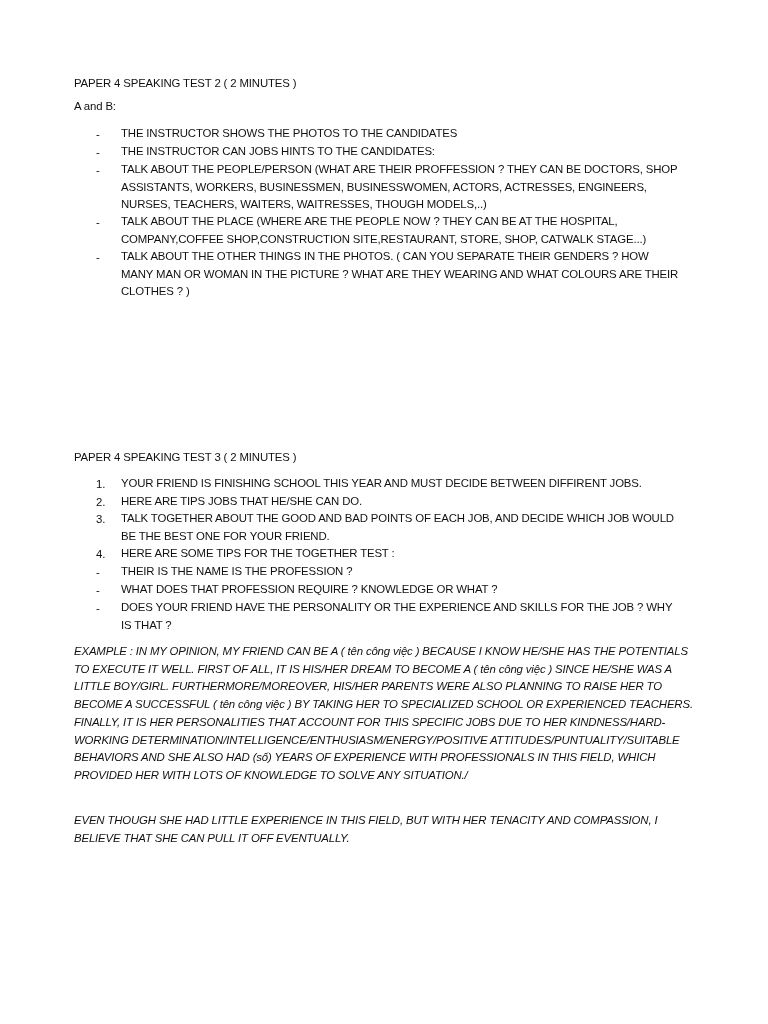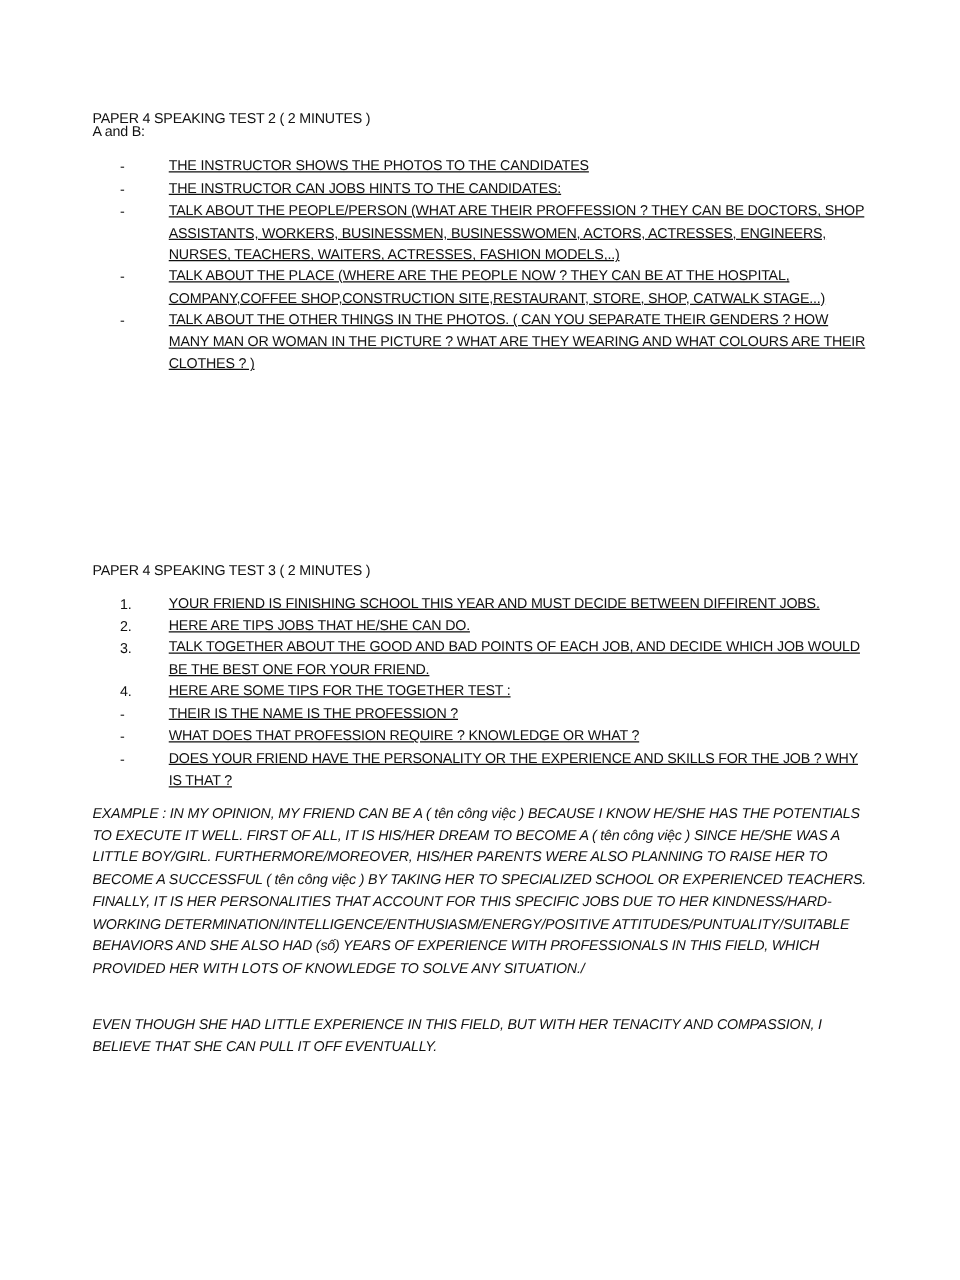--- a/index.html
+++ b/index.html
@@ -7,42 +7,42 @@
     width: 768px; height: 1024px; position: relative; overflow: hidden;
     font-family: "Liberation Sans", "DejaVu Sans", sans-serif;
     color: #111111;
     font-size: 11.4px;
     letter-spacing: -0.15px;
   }
   .page { position: absolute; left: 74px; top: 0; width: 640px; }
   .p { position: absolute; left: 0; white-space: nowrap; line-height: 18px; }
   .bullet-row { position: absolute; left: 0; }
   .marker { position: absolute; left: 22px; width: 20px; line-height: 18px; }
-  .btext { position: absolute; left: 61px; width: 560px; line-height: 17.6px; white-space: normal; text-decoration: underline; }
+  .btext { position: absolute; left: 47px; width: 560px; line-height: 17.6px; white-space: normal; }
   .para { position: absolute; left: 0; width: 630px; line-height: 17.7px; font-style: italic; }
 </style>
 </head>
 <body>
 
 <div class="page">
 
-  <div class="p" style="top:86px">PAPER 4 SPEAKING TEST 2 ( 2 MINUTES )</div>
+  <div class="p" style="top:74px">PAPER 4 SPEAKING TEST 2 ( 2 MINUTES )</div>
   <div class="p" style="top:97px">A and B:</div>
 
   <div class="bullet-row" style="top:125px">
     <span class="marker">-</span>
     <span class="btext">THE INSTRUCTOR SHOWS THE PHOTOS TO THE CANDIDATES</span>
   </div>
   <div class="bullet-row" style="top:143px">
     <span class="marker">-</span>
     <span class="btext">THE INSTRUCTOR CAN JOBS HINTS TO THE CANDIDATES:</span>
   </div>
   <div class="bullet-row" style="top:161px">
     <span class="marker">-</span>
-    <span class="btext">TALK ABOUT THE PEOPLE/PERSON (WHAT ARE THEIR PROFFESSION ? THEY CAN BE DOCTORS, SHOP ASSISTANTS, WORKERS, BUSINESSMEN, BUSINESSWOMEN, ACTORS, ACTRESSES, ENGINEERS, NURSES, TEACHERS, WAITERS, ACTRESSES, FASHION MODELS,..)</span>
+    <span class="btext">TALK ABOUT THE PEOPLE/PERSON (WHAT ARE THEIR PROFFESSION ? THEY CAN BE DOCTORS, SHOP ASSISTANTS, WORKERS, BUSINESSMEN, BUSINESSWOMEN, ACTORS, ACTRESSES, ENGINEERS, NURSES, TEACHERS, WAITERS, WAITRESSES, THOUGH MODELS,..)</span>
   </div>
   <div class="bullet-row" style="top:213px">
     <span class="marker">-</span>
     <span class="btext">TALK ABOUT THE PLACE (WHERE ARE THE PEOPLE NOW ? THEY CAN BE AT THE HOSPITAL, COMPANY,COFFEE SHOP,CONSTRUCTION SITE,RESTAURANT, STORE, SHOP, CATWALK STAGE...)</span>
   </div>
   <div class="bullet-row" style="top:248px">
     <span class="marker">-</span>
     <span class="btext">TALK ABOUT THE OTHER THINGS IN THE PHOTOS. ( CAN YOU SEPARATE THEIR GENDERS ? HOW MANY MAN OR WOMAN IN THE PICTURE ? WHAT ARE THEY WEARING AND WHAT COLOURS ARE THEIR CLOTHES ? )</span>
   </div>
 

